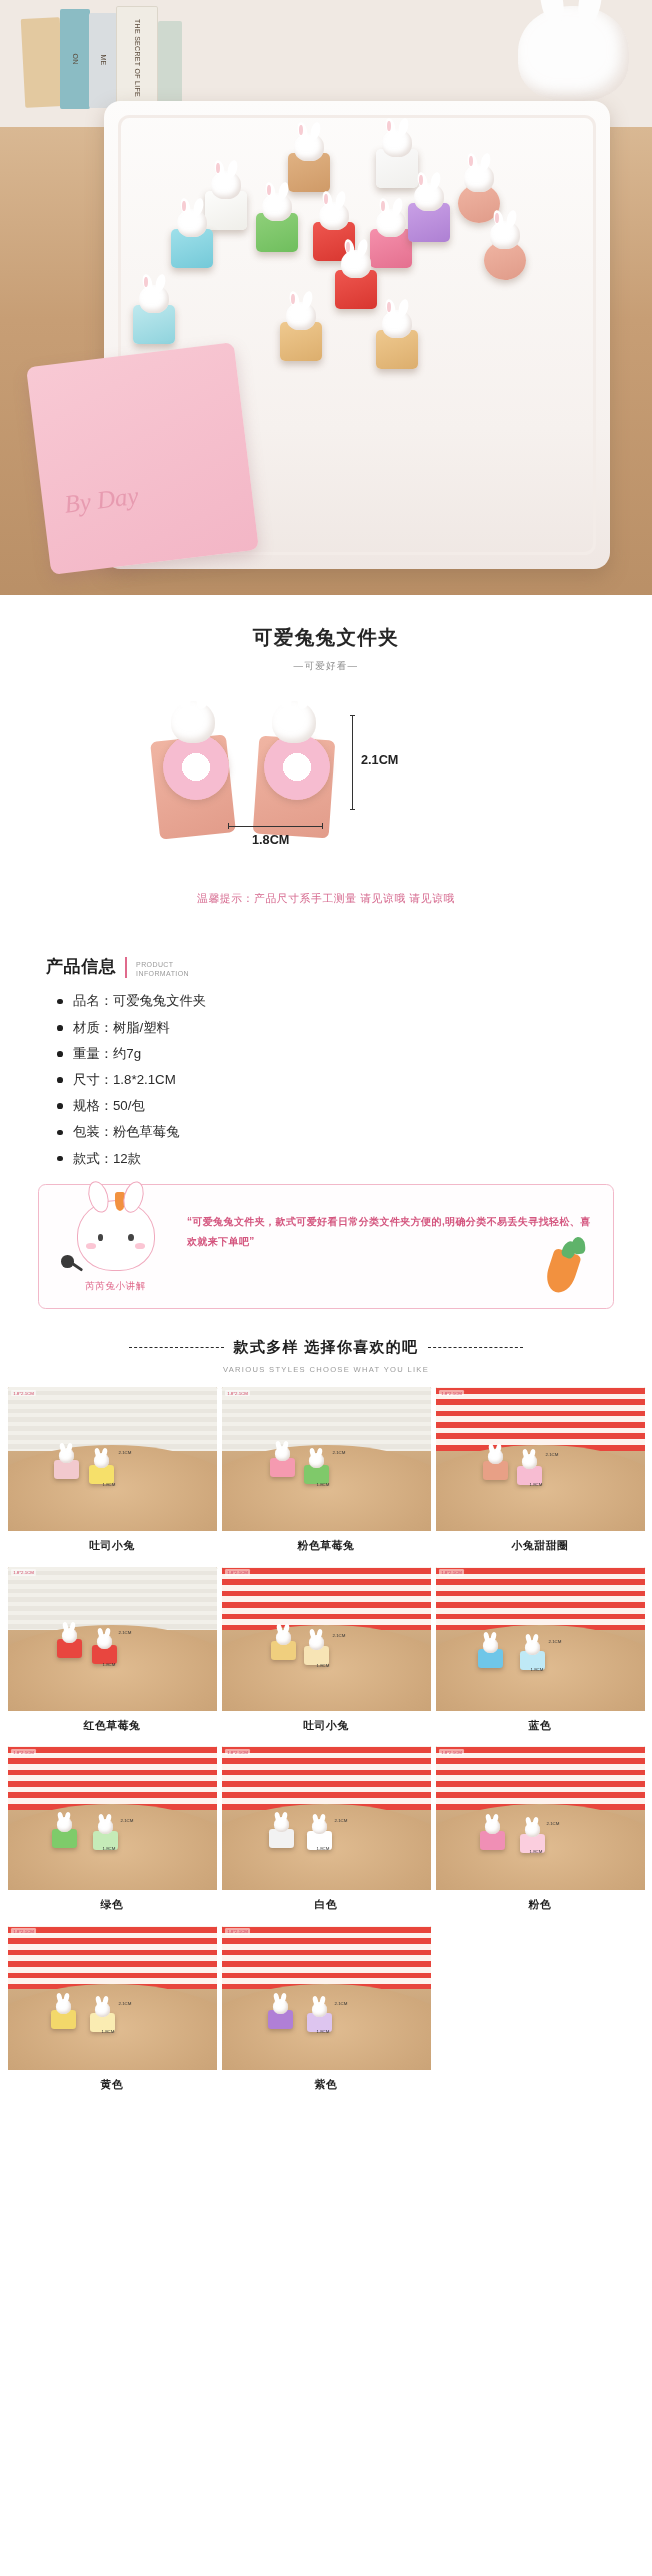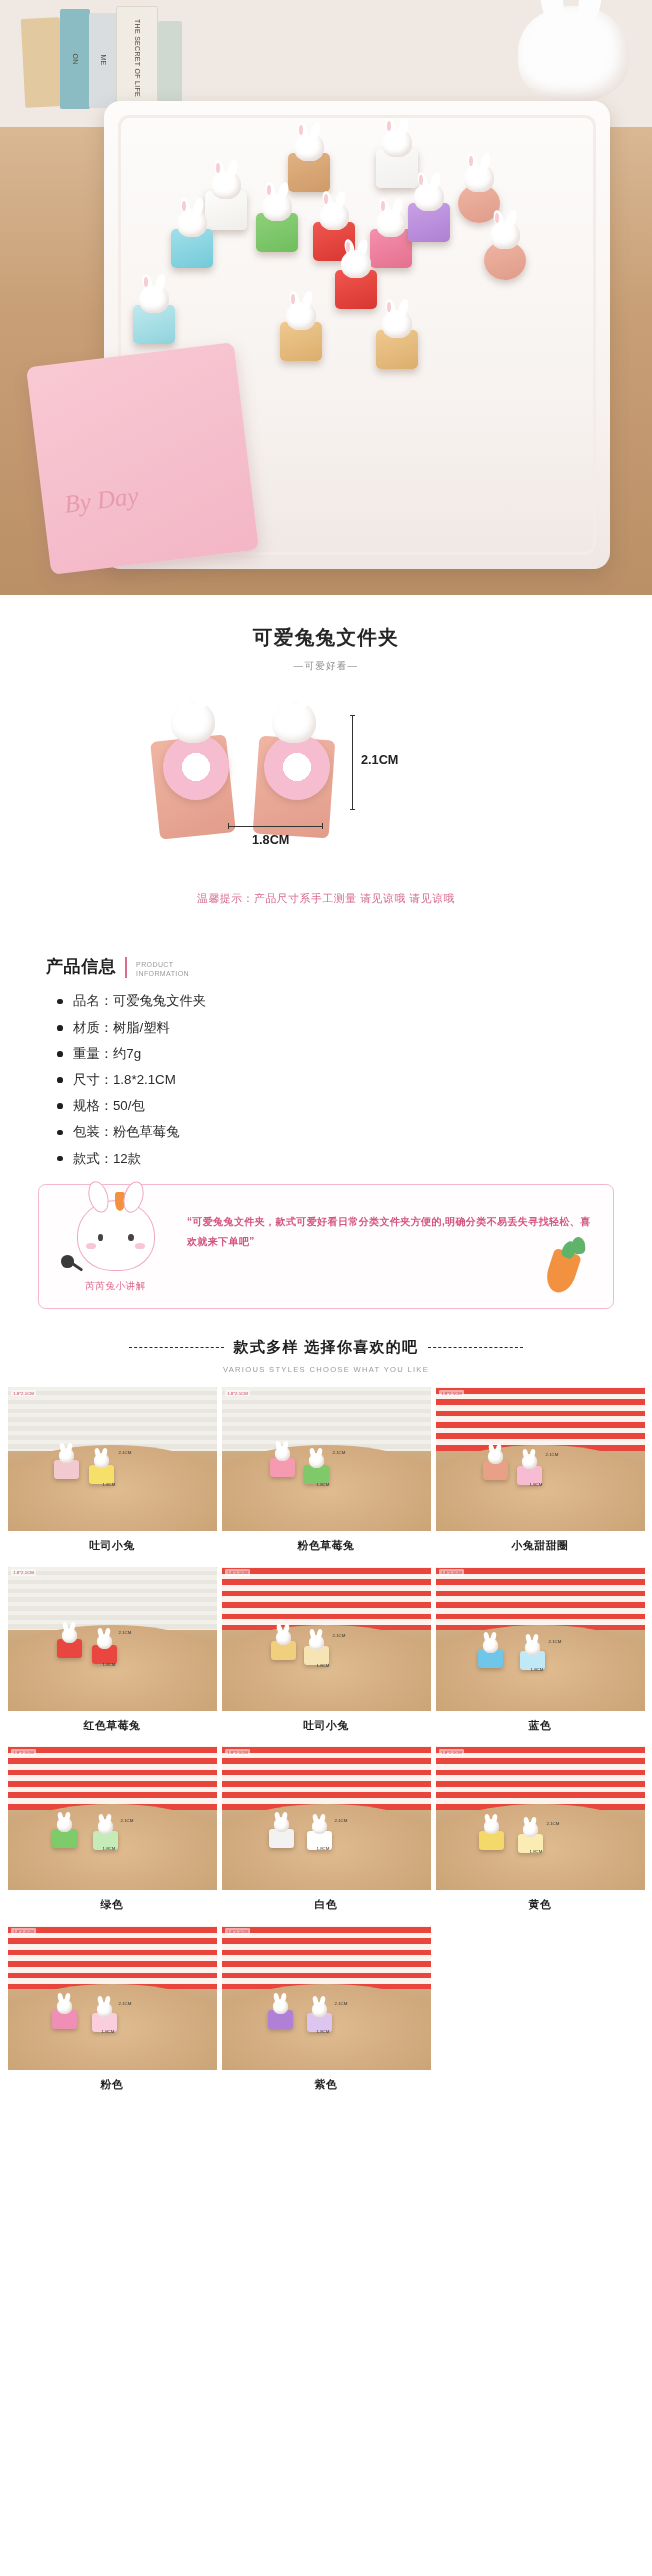--- a/index.html
+++ b/index.html
@@ -682,60 +682,60 @@
       </div>
       <div class="cap">白色</div>
     </div>
 
     <div class="cell">
       <div class="photo">
         <div class="bg-red"></div>
           <div class="bg-desk"></div>
           <div class="board"></div>
         <span class="label">1.8*2.1CM</span>
+        <div class="mini" style="left:44px;top:73px;">
+            <div class="m-body" style="background:#f08fb5"></div>
+            <div class="m-head"></div>
+          </div>
+        <div class="mini" style="left:84px;top:76px;">
+            <div class="m-body" style="background:#fbcede"></div>
+            <div class="m-head"></div>
+          </div>
+        <span class="dimtag" style="left:111px;top:75px;">2.1CM</span>
+        <span class="dimtag" style="left:94px;top:103px;">1.8CM</span>
+      </div>
+      <div class="cap">粉色</div>
+    </div>
+
+    <div class="cell">
+      <div class="photo">
+        <div class="bg-red"></div>
+          <div class="bg-desk"></div>
+          <div class="board"></div>
+        <span class="label">1.8*2.1CM</span>
         <div class="mini" style="left:43px;top:73px;">
             <div class="m-body" style="background:#f3d86a"></div>
             <div class="m-head"></div>
           </div>
         <div class="mini" style="left:82px;top:76px;">
             <div class="m-body" style="background:#faecb2"></div>
             <div class="m-head"></div>
           </div>
         <span class="dimtag" style="left:111px;top:75px;">2.1CM</span>
         <span class="dimtag" style="left:94px;top:103px;">1.8CM</span>
       </div>
       <div class="cap">黄色</div>
     </div>
 
     <div class="cell">
       <div class="photo">
         <div class="bg-red"></div>
           <div class="bg-desk"></div>
           <div class="board"></div>
         <span class="label">1.8*2.1CM</span>
-        <div class="mini" style="left:44px;top:73px;">
-            <div class="m-body" style="background:#f08fb5"></div>
-            <div class="m-head"></div>
-          </div>
-        <div class="mini" style="left:84px;top:76px;">
-            <div class="m-body" style="background:#fbcede"></div>
-            <div class="m-head"></div>
-          </div>
-        <span class="dimtag" style="left:111px;top:75px;">2.1CM</span>
-        <span class="dimtag" style="left:94px;top:103px;">1.8CM</span>
-      </div>
-      <div class="cap">粉色</div>
-    </div>
-
-    <div class="cell">
-      <div class="photo">
-        <div class="bg-red"></div>
-          <div class="bg-desk"></div>
-          <div class="board"></div>
-        <span class="label">1.8*2.1CM</span>
         <div class="mini" style="left:46px;top:73px;">
             <div class="m-body" style="background:#b07fd6"></div>
             <div class="m-head"></div>
           </div>
         <div class="mini" style="left:85px;top:76px;">
             <div class="m-body" style="background:#ddc5ef"></div>
             <div class="m-head"></div>
           </div>
         <span class="dimtag" style="left:113px;top:75px;">2.1CM</span>
         <span class="dimtag" style="left:95px;top:103px;">1.8CM</span>

